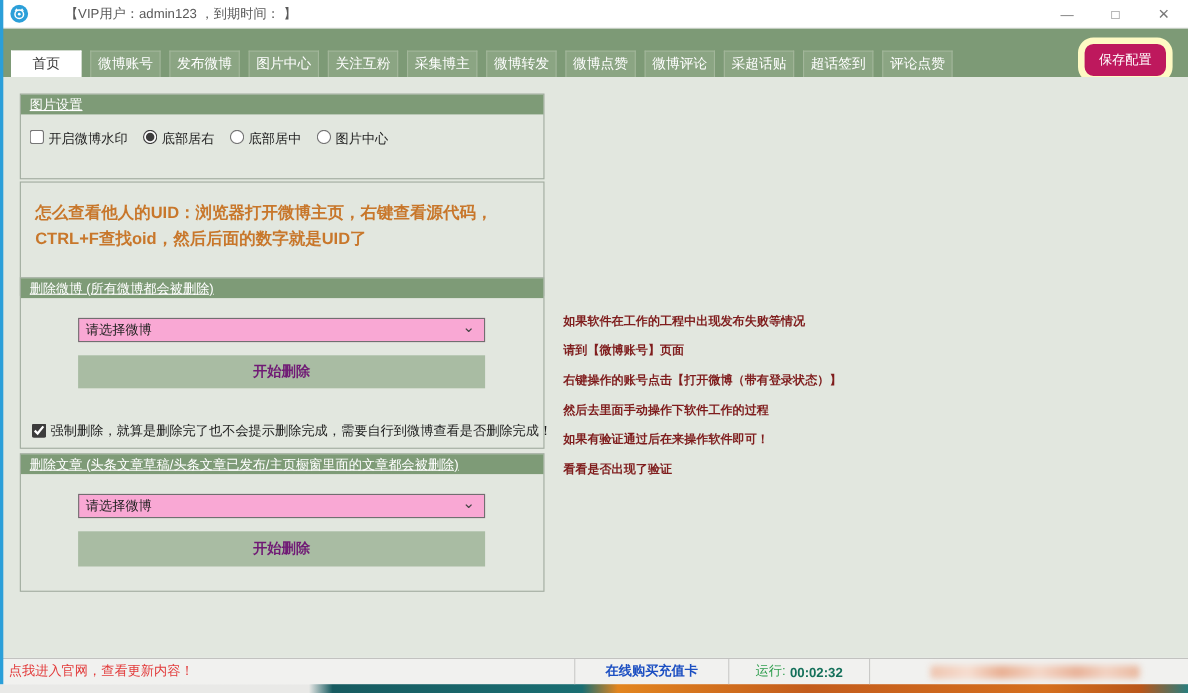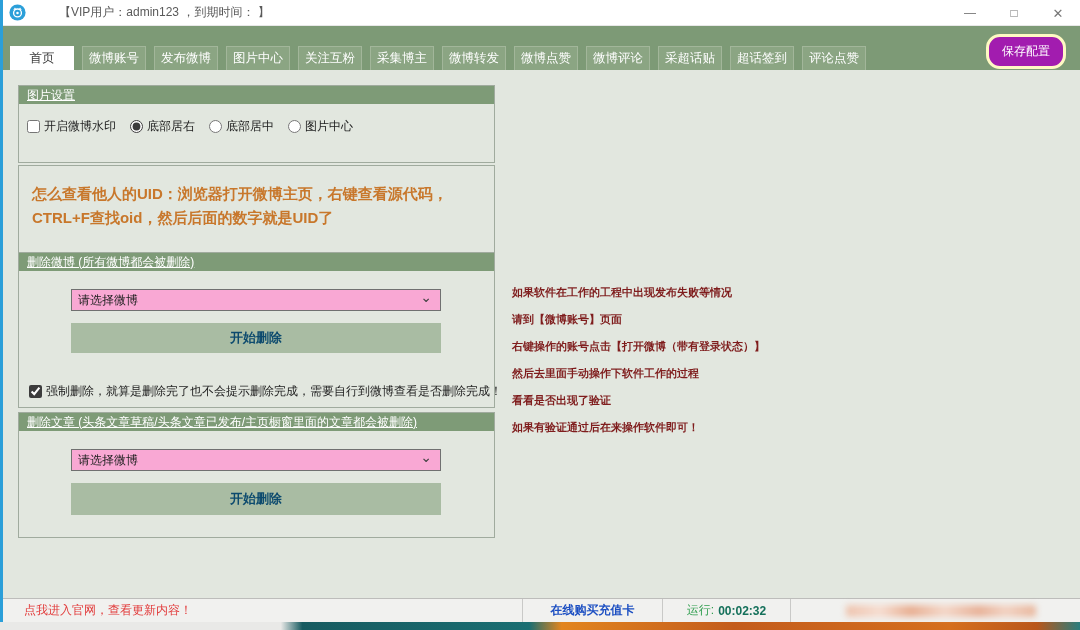--- a/index.html
+++ b/index.html
@@ -17,52 +17,52 @@
   .win-btn { width:44px; height:26px; display:flex; align-items:center; justify-content:center; color:#777; font-size:12px; cursor:pointer; }
   .win-btn.close { font-size:13px; }
 
   
   .left-edge { position:absolute; left:0; top:0; width:3px; height:622px; background:#2b9fd9; z-index:50; }
 
   
   .tabbar { height:44px; background:#7d9a76; display:flex; align-items:flex-end; padding-left:10px; position:relative; }
   .tab { height:24px; width:64px; margin-right:8px; display:flex; align-items:center; justify-content:center; font-size:12.5px; color:#ffffff; background:#8ba583; border:1px solid #a2b69a; border-bottom:none; cursor:pointer; white-space:nowrap; }
   .tab.active { background:#ffffff; color:#3c3c3c; border-color:#ffffff; }
-  .save-config { position:absolute; right:14px; top:8px; padding:6px 13px; background:#a21caf; color:#fff; font-size:12px; border-radius:14px; border:3px solid #fef9c3; cursor:pointer; white-space:nowrap; }
+  .save-config { position:absolute; right:14px; top:8px; padding:6px 13px; background:#be185d; color:#fff; font-size:12px; border-radius:14px; border:6px solid #fef9c3; cursor:pointer; white-space:nowrap; }
 
   
   .content { position:relative; height:528px; background:#e2e7df; }
 
   .groupbox { position:absolute; left:18px; width:477px; border:1px solid #a0ab9e; background:#e2e7df; }
   .groupbox-header { height:18px; background:#7e9b77; color:#ffffff; font-size:12px; display:flex; align-items:center; padding-left:8px; white-space:nowrap;text-decoration:underline; }
 
   .box-image { top:15px; height:78px; }
   .options-row { display:flex; align-items:center; padding:14px 0 0 8px; font-size:12px; color:#1d1d1d; }
-  .opt { display:flex; align-items:center; margin-right:14px; white-space:nowrap; cursor:pointer; }
+  .opt { display:flex; margin-right:14px; white-space:nowrap; cursor:pointer; }
   .opt input { width:13px; height:13px; margin:0 4px 0 0; accent-color:#3c3c3c; cursor:pointer; }
 
   .box-uid { top:95px; height:104px; }
   .uid-text { padding:16px 12px 0 13px; color:#c8772b; font-weight:bold; font-size:15px; line-height:24px; }
 
   .box-delweibo { top:182px; height:156px; }
   .box-delarticle { top:342px; height:126px; }
 
   .selectbox { position:absolute; left:52px; width:370px; height:22px; background:#f9a8d4; border:1px solid #707070; display:flex; align-items:center; justify-content:space-between; font-size:12px; color:#222; padding:0 8px 0 6px; cursor:pointer; }
   .chevron { color:#444; font-size:14px; line-height:10px; transform:translateY(-3px); }
-  .action-btn { position:absolute; left:52px; width:370px; height:30px; background:#a9bca3; color:#0c4a6e; font-size:13px; font-weight:bold; display:flex; align-items:center; justify-content:center; cursor:pointer; border:none; }
+  .action-btn { position:absolute; left:52px; width:370px; height:30px; background:#a9bca3; color:#701a75; font-size:13px; font-weight:bold; display:flex; align-items:center; justify-content:center; cursor:pointer; border:none; }
 
   .force-row { position:absolute; left:10px; top:130px; display:flex; align-items:center; font-size:12px; color:#1d1d1d; white-space:nowrap; cursor:pointer; }
   .force-row input { width:13px; height:13px; margin:0 4px 0 0; accent-color:#3c3c3c; cursor:pointer; }
 
   .notice { position:absolute; left:512px; top:196px; color:#7f1d1d; font-weight:bold; font-size:11px; line-height:27px;margin-top:13px; }
   .notice div { white-space:nowrap; }
 
   
   .statusbar { height:24px; background:#f1f1ef; border-top:1px solid #bdbdbb; display:flex; align-items:stretch; font-size:12px; }
-  .sb-left { flex:1; display:flex; align-items:center; padding-left:24px; color:#e23a3a; cursor:pointer; white-space:nowrap; }
+  .sb-left { flex:1; display:flex; align-items:center; padding-left:8px; color:#e23a3a; cursor:pointer; white-space:nowrap; }
   .sb-buy { width:140px; border-left:1px solid #c9c9c7; display:flex; align-items:center; justify-content:center; color:#1c4fc2; font-weight:bold; cursor:pointer; white-space:nowrap; }
   .sb-run { width:128px; border-left:1px solid #c9c9c7; display:flex; align-items:center; justify-content:center; white-space:nowrap; }
   .sb-run .run-label { color:#2f9e4e; margin-right:4px; }
   .sb-run .run-time { color:#14705a; font-weight:bold; }
   .sb-right { width:290px; border-left:1px solid #c9c9c7; display:flex; align-items:center; }
   .blur-blob { width:190px; height:12px; margin-left:55px; border-radius:3px; background:linear-gradient(90deg,#eec3ad 0%,#f6ddd0 18%,#e8ae91 34%,#f4d7c8 52%,#e8b197 70%,#f2d2c2 84%,#e9b79d 100%); filter:blur(3px); }
 
   .desktop-strip { height:8px; background:linear-gradient(90deg,#e9e9e7 0%,#e9e9e7 26%,#175b60 28%,#1a6e72 49%,#e2851f 52%,#c35c1c 68%,#d56f1e 88%,#b9561a 96%,#2a7d7d 100%); }
 </style>
 </head>
@@ -154,22 +154,22 @@
         <span class="chevron">⌄</span>
       </div>
       <div class="action-btn" style="top:70px; height:32px;">开始删除</div>
     </div>
 
     <div class="notice">
       <div>如果软件在工作的工程中出现发布失败等情况</div>
       <div>请到【微博账号】页面</div>
       <div>右键操作的账号点击【打开微博（带有登录状态）】</div>
       <div>然后去里面手动操作下软件工作的过程</div>
+      <div>如果有验证通过后在来操作软件即可！</div>
       <div>看看是否出现了验证</div>
-      <div>如果有验证通过后在来操作软件即可！</div>
     </div>
   </div>
 
   <div class="statusbar">
     <div class="sb-left">点我进入官网，查看更新内容！</div>
     <div class="sb-buy">在线购买充值卡</div>
     <div class="sb-run">
       <span class="run-label">运行:</span>
       <span class="run-time">00:02:32</span>
     </div>

